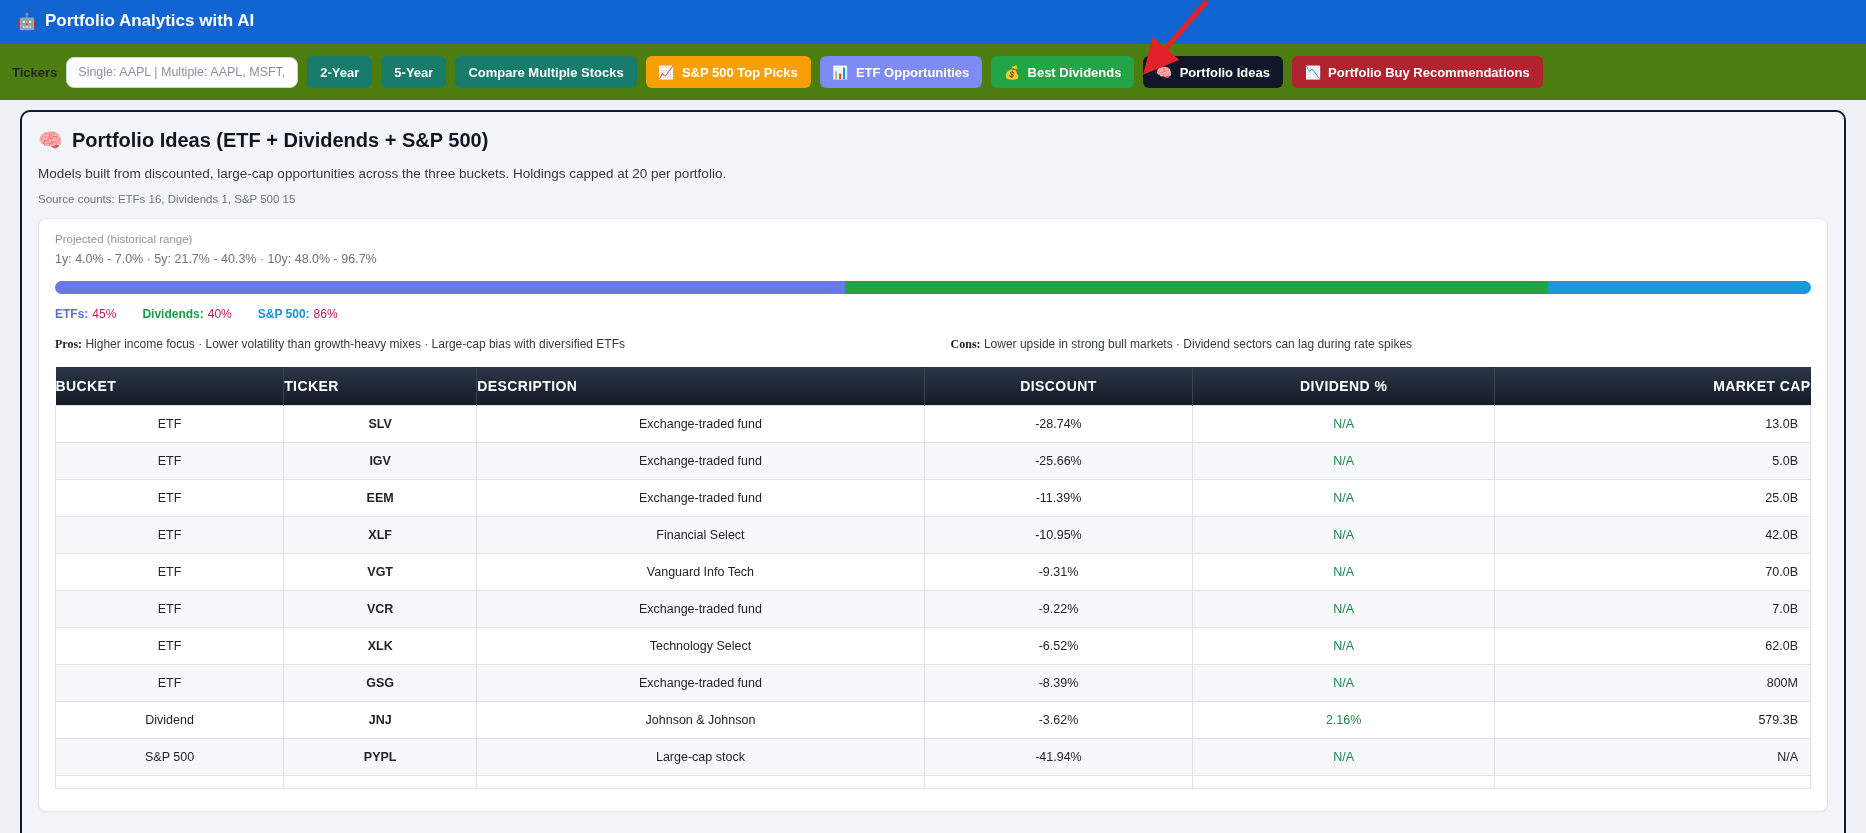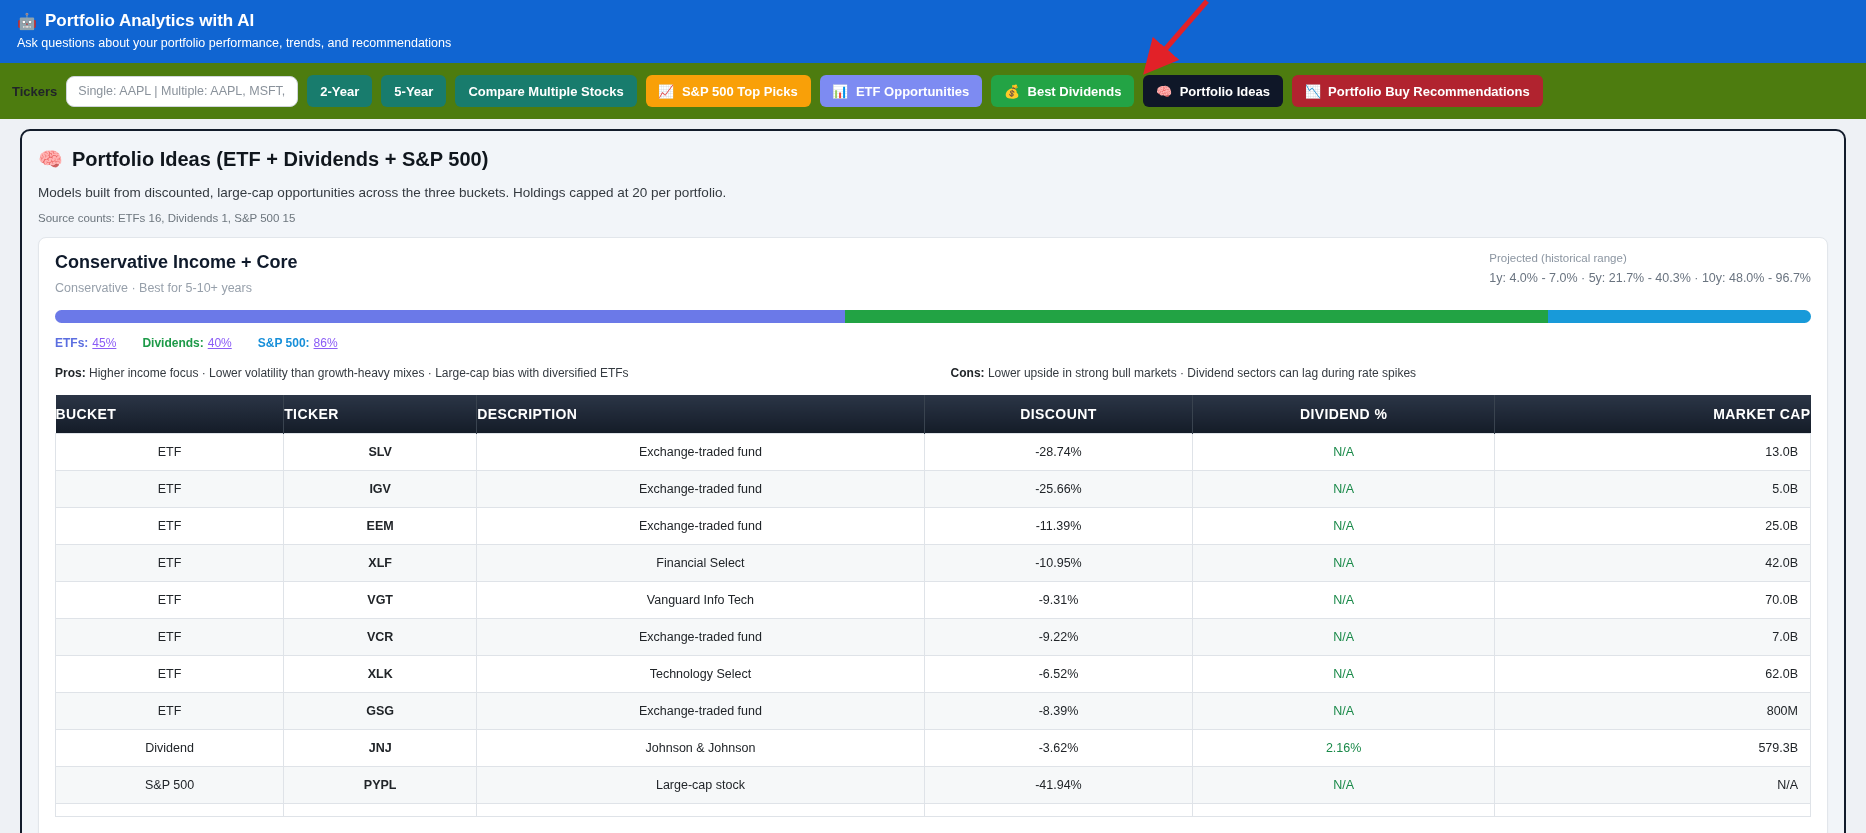--- a/index.html
+++ b/index.html
@@ -49,28 +49,28 @@
   .pf-proj { text-align: left; }
   .pf-proj-label { font-size: 11.5px; color: #8b95a1; }
   .pf-proj-range { font-size: 12.5px; color: #6a7480; margin-top: 7px; }
 
   .alloc-bar { margin-top: 15px; height: 13px; border-radius: 7px; overflow: hidden; display: flex; background: #e9ecef; }
   .alloc-bar .seg { height: 100%; }
 
   .legend { display: flex; gap: 26px; margin-top: 13px; font-size: 12px; }
   .legend .item { display: flex; gap: 4px; }
   .legend .lab { font-weight: bold; }
-  .legend .val { color: #8b5cf6; text-decoration: underline; }
+  .legend .val { color: #be185d; }
   .lab-etfs { color: #5b6ee0; }
   .lab-div  { color: #1d9a48; }
   .lab-sp   { color: #178fd9; }
 
   .proscons { display: flex; justify-content: space-between; margin-top: 16px; font-size: 12px; color: #343a40; }
   .proscons .half { width: 49%; }
-  .proscons b { color: #212529; }
+  .proscons b { color: #212529; font-family: Liberation Serif, serif; }
 
   
   table { width: 100%; border-collapse: collapse; margin-top: 15px; font-size: 12.5px; table-layout: fixed; }
   thead th { background: linear-gradient(180deg, #2b3546 0%, #141c28 100%); color: #fff; font-size: 14px;
              letter-spacing: .4px; padding: 11px 0; text-align: left; border-right: 1px solid #39434f; }
   thead th:last-child { border-right: none; }
   thead th.c { text-align: center; }
   thead th.r { text-align: right; }
   tbody td { padding: 11px 12px; border: 1px solid #dfe3e8; color: #212529; text-align: center; background: #fff;
              overflow: hidden; white-space: nowrap; }
@@ -92,21 +92,20 @@
     </marker>
   </defs>
   <line x1="99" y1="1" x2="41" y2="68" stroke="#e22128" stroke-width="5" marker-end="url(#ah)"></line>
 </svg>
 
 <header class="app-header">
   <div class="app-title">
     <span class="emoji">🤖</span>
     <span>Portfolio Analytics with AI</span>
   </div>
-  <div class="app-subtitle">Ask questions about your portfolio performance, trends, and recommendations</div>
 </header>
 
 <div class="toolbar">
   <span class="toolbar-label">Tickers</span>
   <input class="tickers-input" placeholder="Single: AAPL | Multiple: AAPL, MSFT, NVDA" style="">
   <button class="btn btn-teal">
     <span>2-Year</span>
   </button>
   <button class="btn btn-teal">
     <span>5-Year</span>
@@ -139,24 +138,20 @@
 <div class="outer-card">
   <div class="card-title">
     <span>🧠</span>
     <span>Portfolio Ideas (ETF + Dividends + S&amp;P 500)</span>
   </div>
   <div class="card-desc">Models built from discounted, large-cap opportunities across the three buckets. Holdings capped at 20 per portfolio.</div>
   <div class="card-source">Source counts: ETFs 16, Dividends 1, S&amp;P 500 15</div>
 
   <div class="inner-card">
     <div class="pf-head">
-      <div>
-        <div class="pf-title">Conservative Income + Core</div>
-        <div class="pf-subtitle">Conservative · Best for 5-10+ years</div>
-      </div>
       <div class="pf-proj">
         <div class="pf-proj-label">Projected (historical range)</div>
         <div class="pf-proj-range">1y: 4.0% - 7.0% · 5y: 21.7% - 40.3% · 10y: 48.0% - 96.7%</div>
       </div>
     </div>
 
     <div class="alloc-bar">
       <div class="seg" style="width: 45%; background: rgb(107, 121, 232);"></div>
       <div class="seg" style="width: 40%; background: rgb(34, 163, 68);"></div>
       <div class="seg" style="width: 15%; background: rgb(24, 154, 217);"></div>

